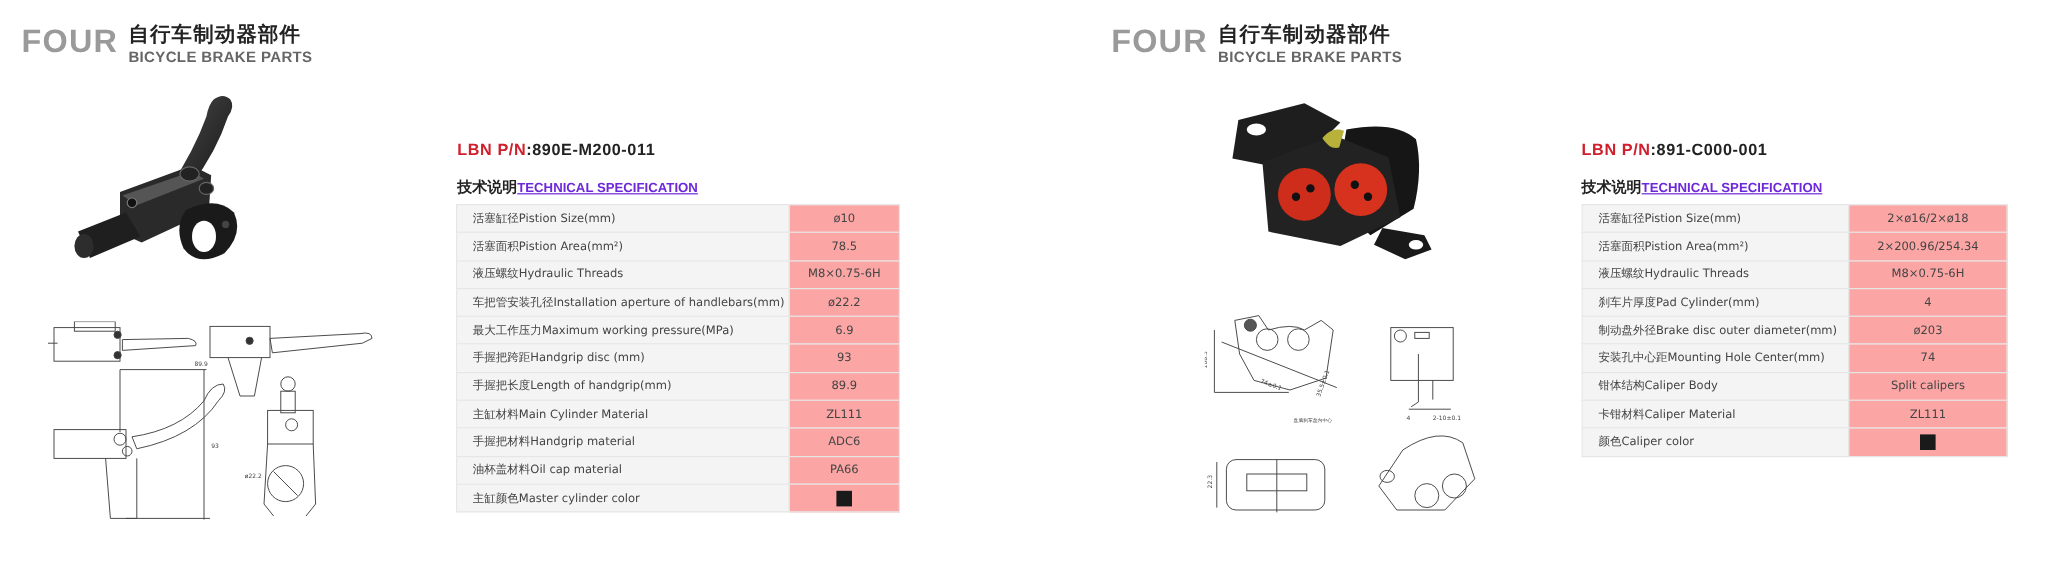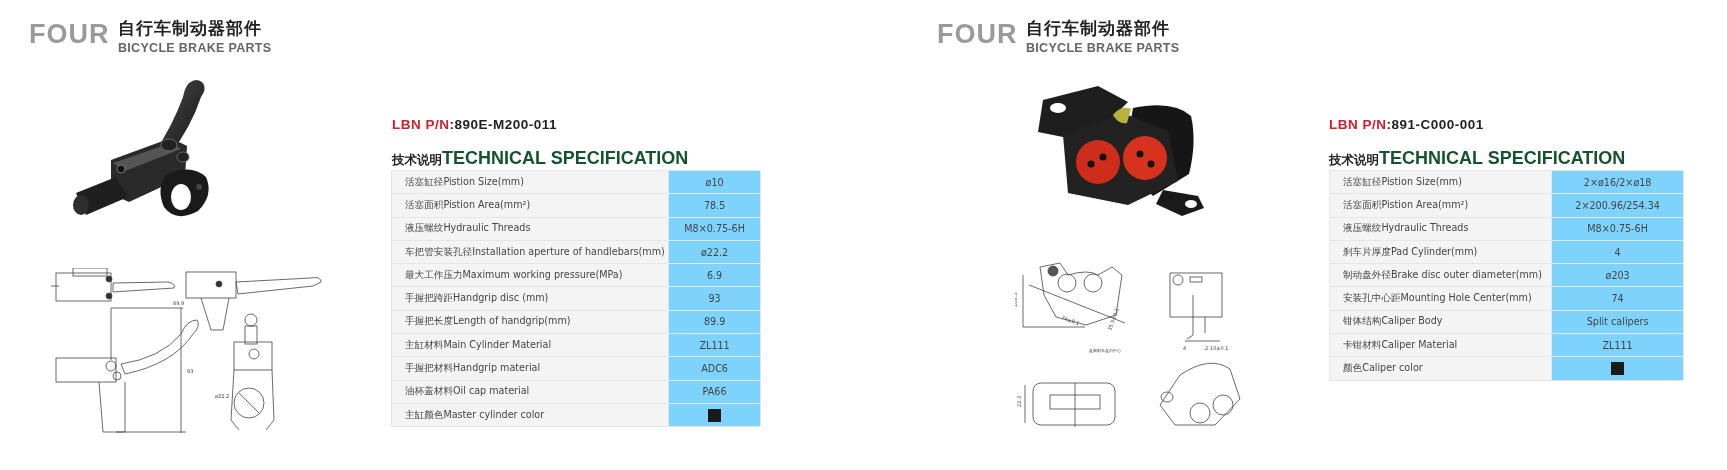--- a/index.html
+++ b/index.html
@@ -1,32 +1,32 @@
 <!DOCTYPE html>
 <html><head>
 <meta charset="utf-8">
 <style>
   html, body { margin:0; padding:0; background:#ffffff; }
   body { width:1727px; height:470px; position:relative; overflow:hidden; font-family:"DejaVu Sans", sans-serif; color:#333; }
-  .panel { position:absolute; top:0; height:470px;margin-left:11px; }
+  .panel { position:absolute; top:0; height:470px; }
   .panel.left { left:0; width:863px; }
   .panel.right { left:864px; width:863px; }
   .hdr-four { position:absolute; top:19px; font-family:"Liberation Sans", sans-serif; font-weight:bold; font-size:27px; color:#9a9a9a; letter-spacing:1px; }
   .hdr-cn { position:absolute; top:17px; font-size:17px; font-weight:bold; color:#222; letter-spacing:1px; }
   .hdr-en { position:absolute; top:41px; font-family:"Liberation Sans", sans-serif; font-size:12.5px; font-weight:bold; color:#666; letter-spacing:0.3px; }
   .pn { position:absolute; font-family:"Liberation Sans", sans-serif; font-weight:bold; font-size:13.5px; letter-spacing:0.5px; }
   .pn .red { color:#d0202e; }
   .pn .val { color:#222; }
   .spec-title { position:absolute; font-weight:bold; font-size:12.5px; }
   .spec-title .cn { color:#222; }
-  .spec-title .en { color:#14532d; font-family:"Liberation Sans", sans-serif; font-size:18px; }
+  .spec-title .en { color:#6d28d9; font-family:"Liberation Sans", sans-serif; font-size:11px;text-decoration:underline; }
   table.spec { position:absolute; border-collapse:collapse; font-size:9.6px; color:#444; }
   table.spec td { height:22.3px; border:1px solid #e6e6e6; padding:0; }
   table.spec td.lbl { background:#f4f4f4; padding-left:13px; }
-  table.spec td.v { background:#7dd3fc; text-align:center; }
+  table.spec td.v { background:#fca5a5; text-align:center; }
   .swatch { display:inline-block; width:13px; height:13px; vertical-align:middle; }
   .img { position:absolute; }
 </style>
 </head>
 <body>
 
 <div class="panel left">
   <div class="hdr-four" style="left:18px;">FOUR</div>
   <div class="hdr-cn" style="left:107px;">自行车制动器部件</div>
   <div class="hdr-en" style="left:107px;">BICYCLE BRAKE PARTS</div>

